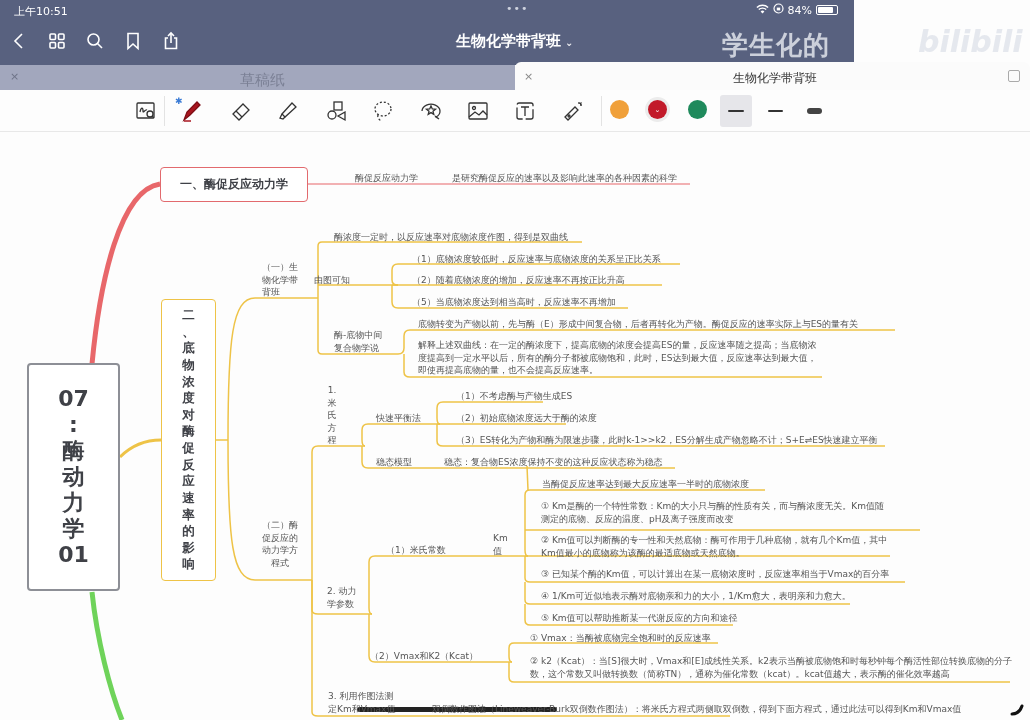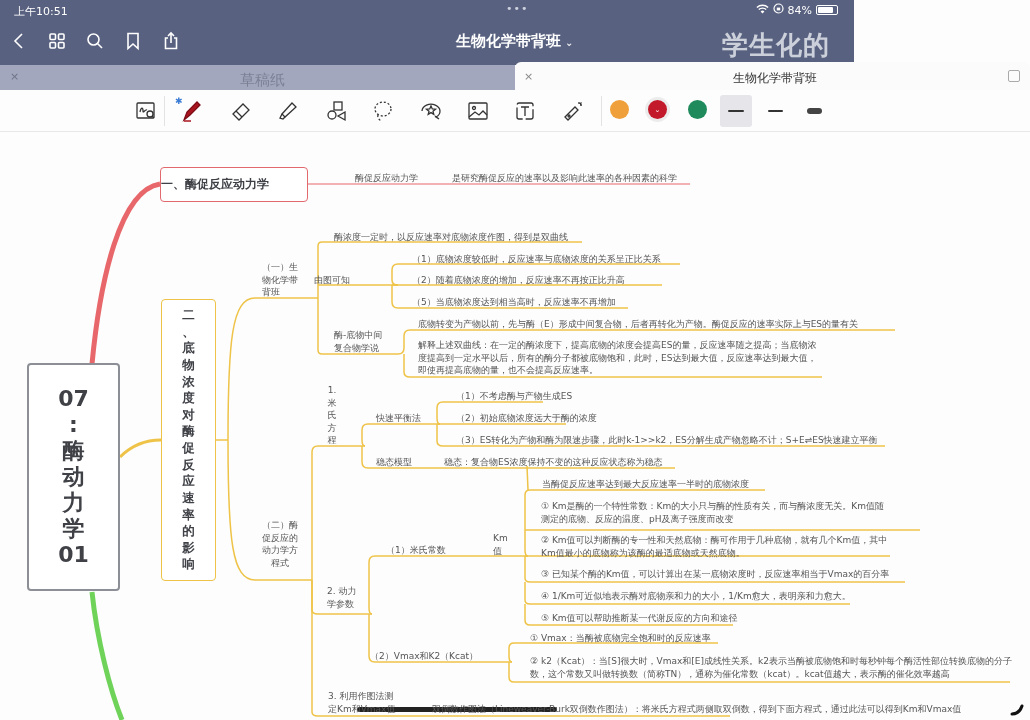--- a/index.html
+++ b/index.html
@@ -38,21 +38,21 @@
   .bt-icon { position: absolute; left: 175px; top: 96px; font-size: 9px; color: #3a7bd5; }
   .color-dot { position: absolute; top: 100px; width: 19px; height: 19px; border-radius: 50%; }
   .color-sel { box-shadow: 0 0 0 3px #ececec; display: flex; align-items: center; justify-content: center; color: #fff; font-size: 7px; }
   .stroke-btn { position: absolute; top: 95px; width: 32px; height: 32px; display: flex; align-items: center; justify-content: center; border-radius: 3px; }
   .stroke-btn.selected { background: #e6e6ea; }
   .stroke-line { background: #333; border-radius: 3px; }
   svg.links { position: absolute; left: 0; top: 0; width: 1030px; height: 720px; pointer-events: none; }
   .node { position: absolute; font-size: 9px; color: #555; line-height: 1.4; white-space: nowrap; }
   .wrap { white-space: normal; }
   .root-box { position: absolute; left: 27px; top: 363px; width: 93px; height: 228px; border: 2px solid #8d8f96; border-radius: 4px; background: #fff; display: flex; flex-direction: column; align-items: center; justify-content: center; font-size: 22px; font-weight: bold; color: #3f4147; line-height: 1.18; text-align: center; }
-  .sec1-box { position: absolute; left: 160px; top: 167px; width: 148px; height: 35px; border: 1.5px solid #e26a6e; border-radius: 4px; background: #fff; display: flex; align-items: center; justify-content: flex-start; font-size: 12px; font-weight: bold; color: #3f4147; }
+  .sec1-box { position: absolute; left: 160px; top: 167px; width: 148px; height: 35px; border: 1.5px solid #e26a6e; border-radius: 4px; background: #fff; display: flex; align-items: center; justify-content: center; font-size: 12px; font-weight: bold; color: #3f4147; }
   .sec2-box { position: absolute; left: 161px; top: 299px; width: 55px; height: 282px; border: 1.5px solid #eec347; border-radius: 4px; background: #fff; display: flex; flex-direction: column; align-items: center; justify-content: center; font-size: 12.5px; font-weight: bold; color: #3f4147; line-height: 1.33; }
   .vertical { text-align: center; }
 </style>
 </head>
 <body>
 
 <div class="topbar">
   <span class="status-time">上午10:51</span>
   <span class="status-dots">•••</span>
   <div class="status-right">
@@ -106,20 +106,21 @@
           <path d="M10 12 V2"></path>
           <path d="M7 5 L10 2 L13 5"></path>
         </svg>
     </div>
   </div>
 
   <div class="doc-title">
     <span>生物化学带背班</span><span class="chev">⌄</span>
   </div>
   <div class="watermark">学生化的秃哥哥</div>
+  <div class="watermark-logo">bilibili</div>
 </div>
 
 <div class="tab-inactive">
   <span class="tab-close">×</span>
   <span class="tab-label">草稿纸</span>
 </div>
 <div class="tab-active">
   <span class="tab-close">×</span>
   <span class="tab-label">生物化学带背班</span>
   <span class="split-icon"></span>

